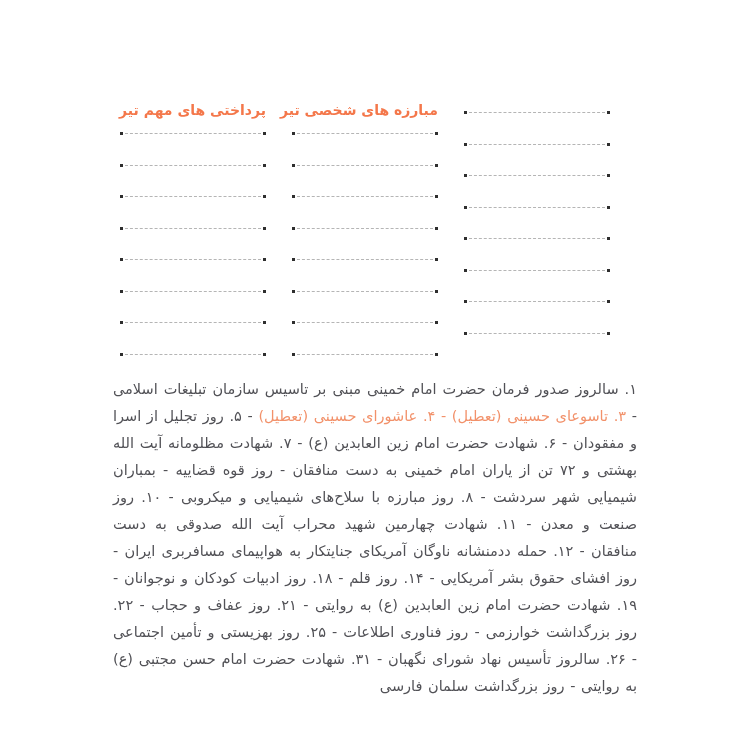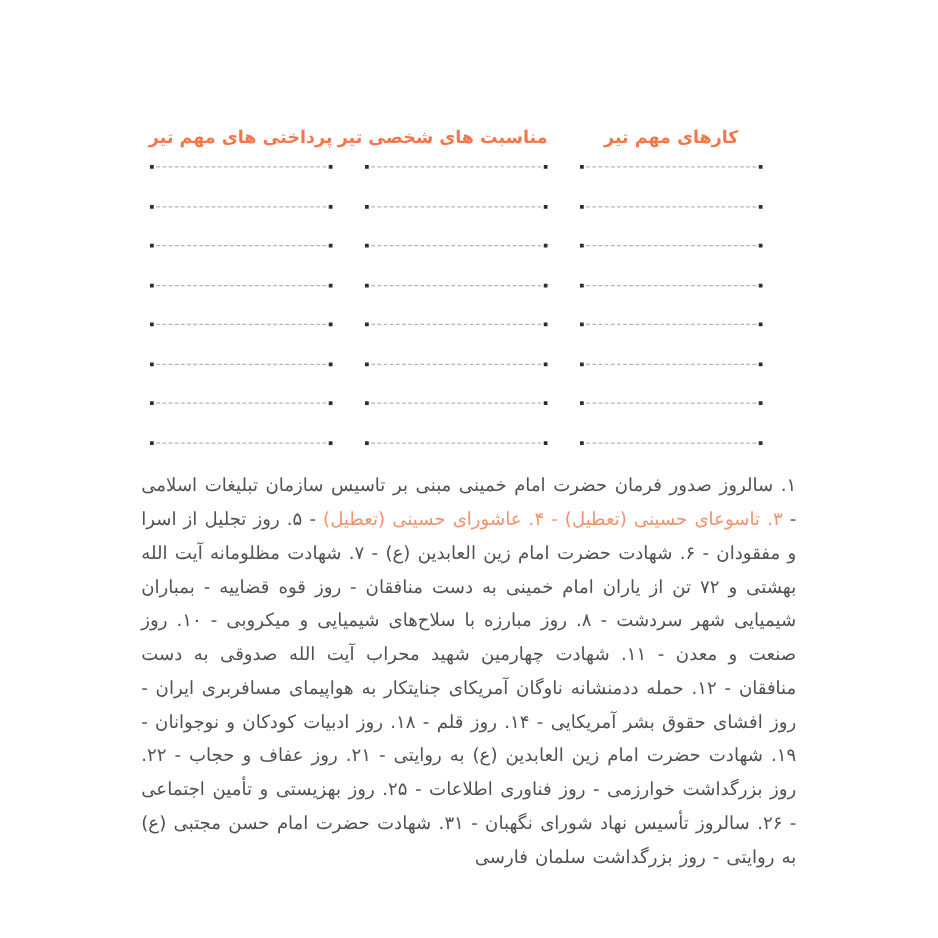--- a/index.html
+++ b/index.html
@@ -67,21 +67,20 @@
   .events .hl{color:var(--highlight);}
 </style>
 </head>
 <body>
 
 <div class="page">
 
   <div class="planner">
 
     <section class="col">
-      <h2 class="col-title">کارهای مهم تیر</h2>
       <div class="ruled-lines">
           <div class="ruled-line">
             <span class="dash"></span>
           </div>
           <div class="ruled-line">
             <span class="dash"></span>
           </div>
           <div class="ruled-line">
             <span class="dash"></span>
           </div>
@@ -97,21 +96,21 @@
           <div class="ruled-line">
             <span class="dash"></span>
           </div>
           <div class="ruled-line">
             <span class="dash"></span>
           </div>
         </div>
     </section>
 
     <section class="col">
-      <h2 class="col-title">مناسبت های شخصی تیر</h2>
+      <h2 class="col-title">مبارزه های شخصی تیر</h2>
       <div class="ruled-lines">
           <div class="ruled-line">
             <span class="dash"></span>
           </div>
           <div class="ruled-line">
             <span class="dash"></span>
           </div>
           <div class="ruled-line">
             <span class="dash"></span>
           </div>

